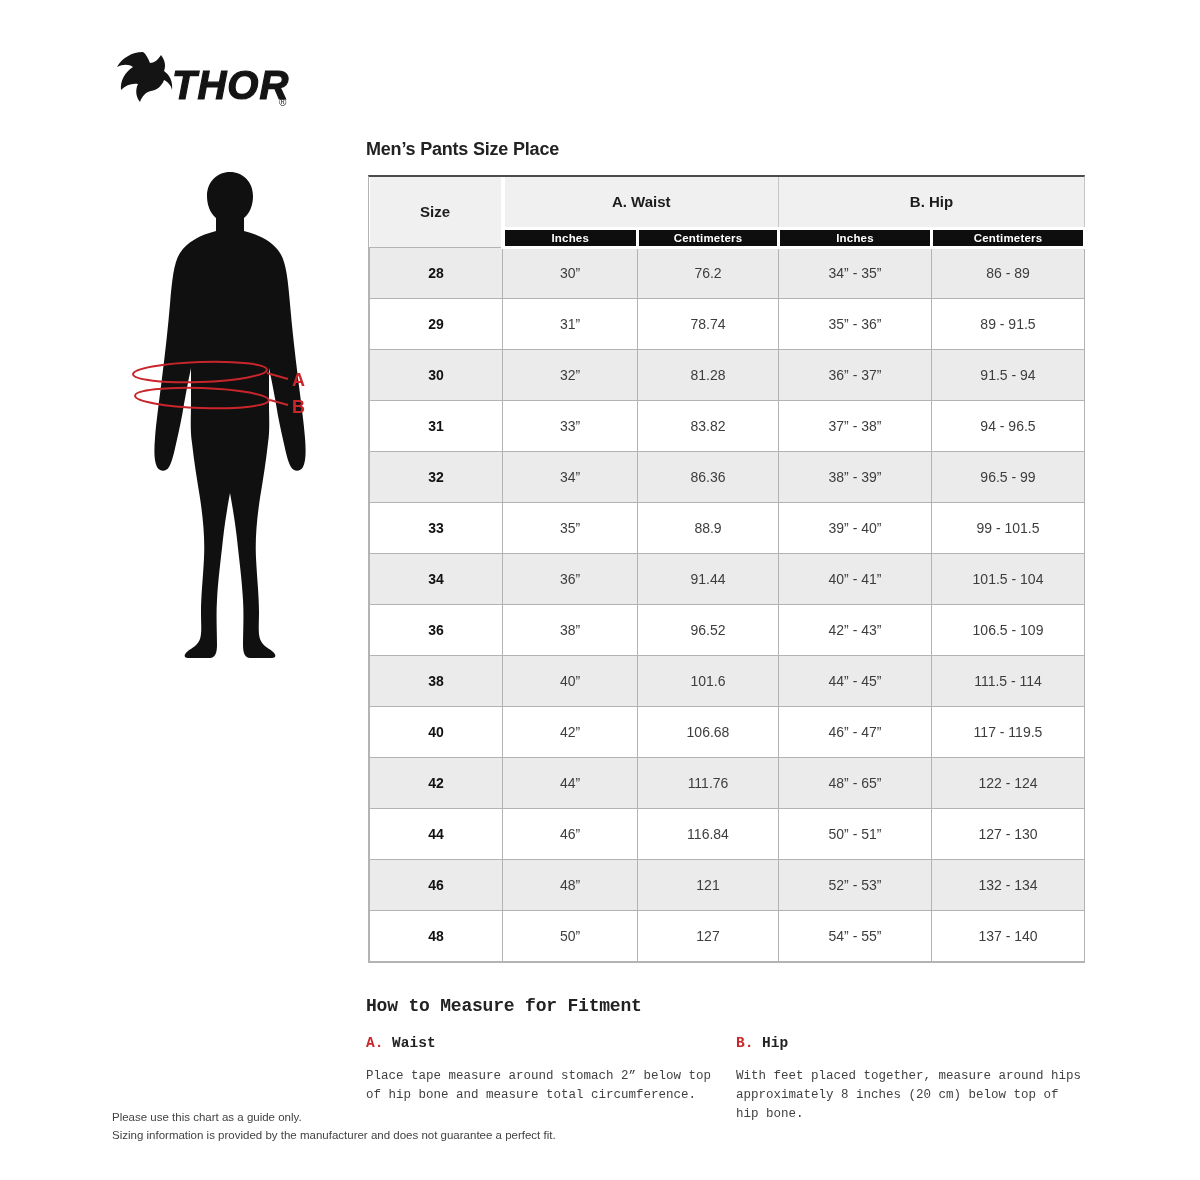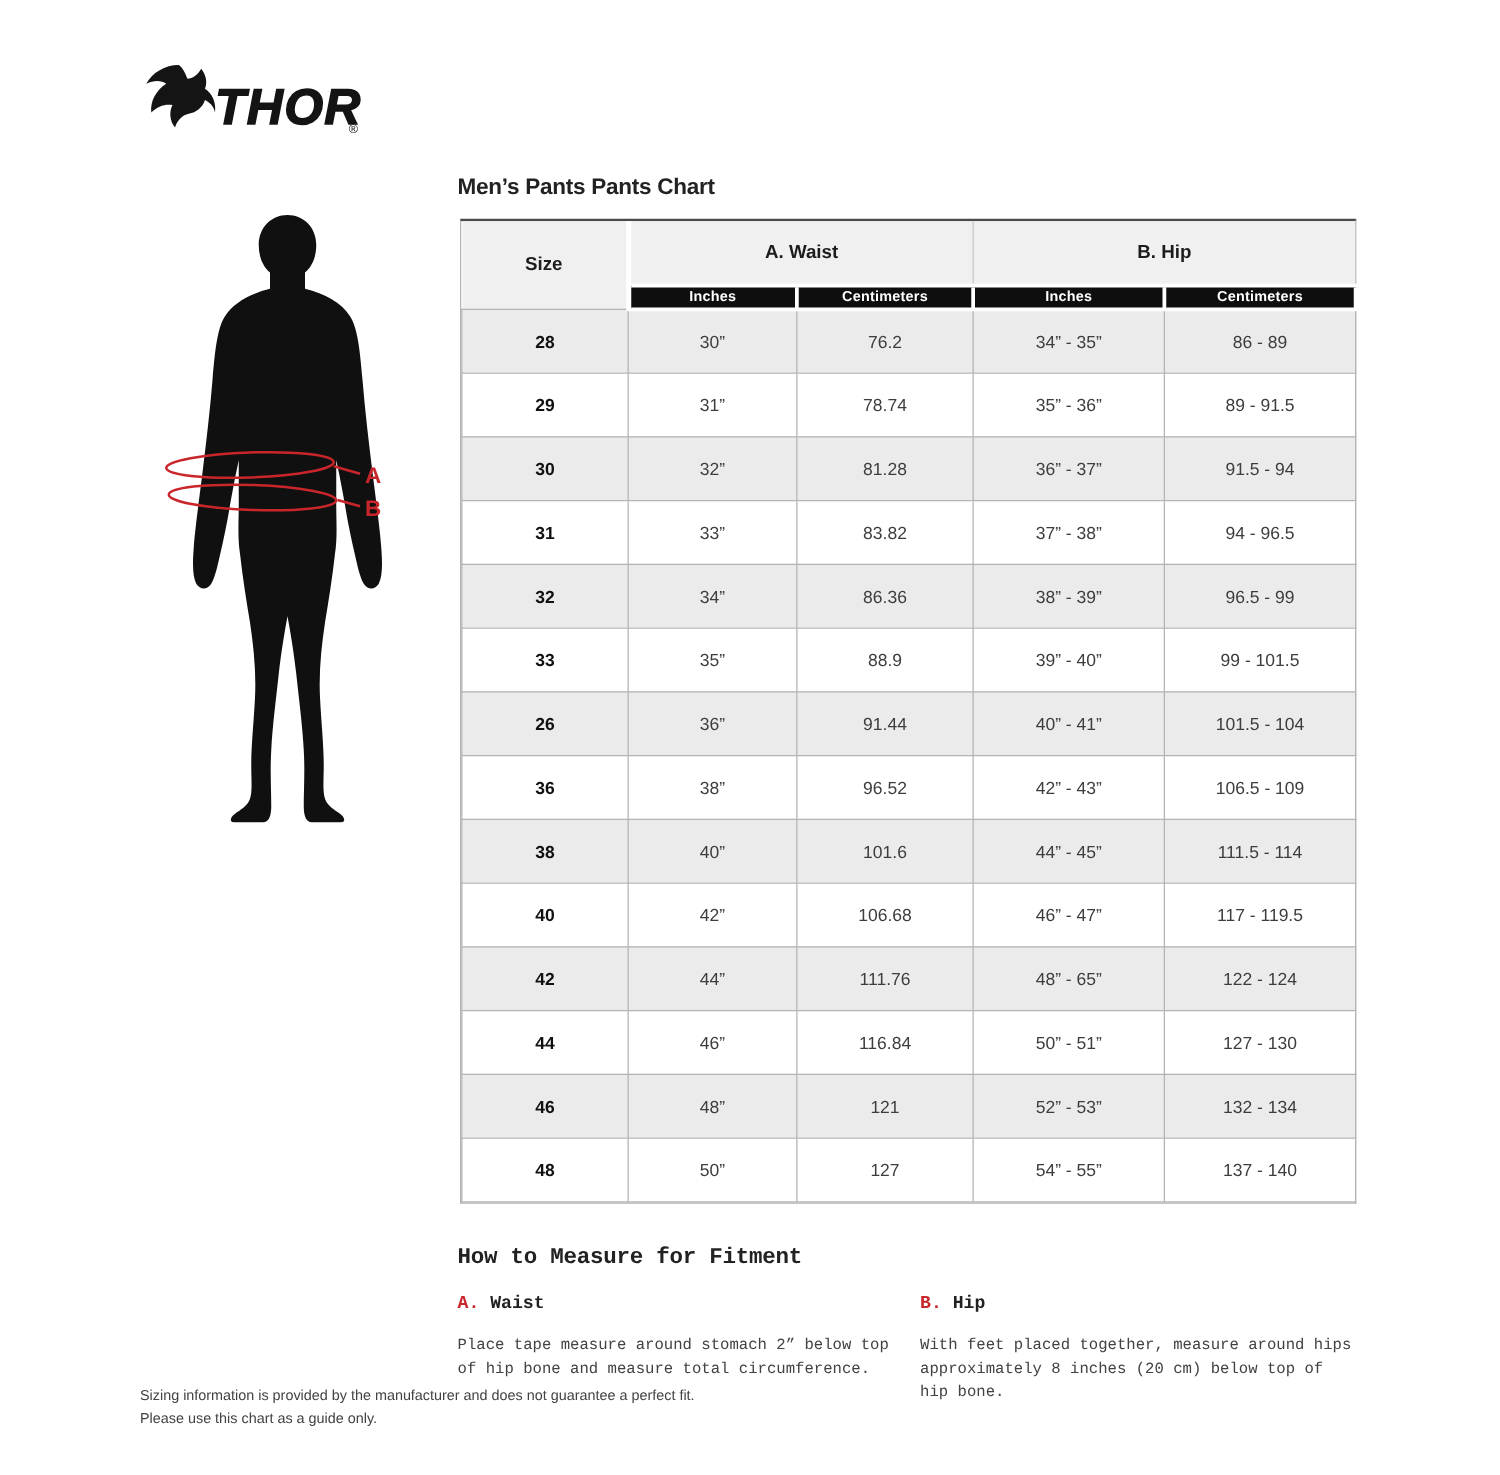--- a/index.html
+++ b/index.html
@@ -102,21 +102,21 @@
       <ellipse cx="70" cy="204" rx="67" ry="10" transform="rotate(-2 70 204)"></ellipse>
       <ellipse cx="72" cy="230" rx="67" ry="10" transform="rotate(2 72 230)"></ellipse>
       <path d="M137,205 L158,211"></path>
       <path d="M140,232 L158,237"></path>
     </g>
     <text x="162" y="218" font-size="18" font-weight="bold" fill="#c9262c">A</text>
     <text x="162" y="245" font-size="18" font-weight="bold" fill="#c9262c">B</text>
   </svg>
 </div>
 
-<div class="page-title">Men’s Pants Pants Chart</div>
+<div class="page-title">Men’s Pants Size Place</div>
 
 <div class="table-wrap">
   <table class="size-table">
     <colgroup>
       <col style="width:133px">
         <col style="width:135px">
         <col style="width:141px">
       <col style="width:153px">
         <col style="width:153px">
     </colgroup>
@@ -170,21 +170,21 @@
     <td>96.5 - 99</td>
   </tr>
         <tr>
     <td class="size-col">33</td>
     <td>35”</td>
     <td>88.9</td>
     <td>39” - 40”</td>
     <td>99 - 101.5</td>
   </tr>
         <tr class="shade">
-    <td class="size-col">26</td>
+    <td class="size-col">34</td>
     <td>36”</td>
     <td>91.44</td>
     <td>40” - 41”</td>
     <td>101.5 - 104</td>
   </tr>
         <tr>
     <td class="size-col">36</td>
     <td>38”</td>
     <td>96.52</td>
     <td>42” - 43”</td>
@@ -244,15 +244,15 @@
       <div class="howto-text">Place tape measure around stomach 2” below top of hip bone and measure total circumference.</div>
     </div>
     <div class="howto-col-hip">
       <div class="howto-sub"><span class="red-letter">B.</span><span> Hip</span></div>
       <div class="howto-text">With feet placed together, measure around hips approximately 8 inches (20 cm) below top of hip bone.</div>
     </div>
   </div>
 </div>
 
 <div class="footer">
+  <div>Please use this chart as a guide only.</div>
   <div>Sizing information is provided by the manufacturer and does not guarantee a perfect fit.</div>
-  <div>Please use this chart as a guide only.</div>
 </div>
 
 </body></html>

